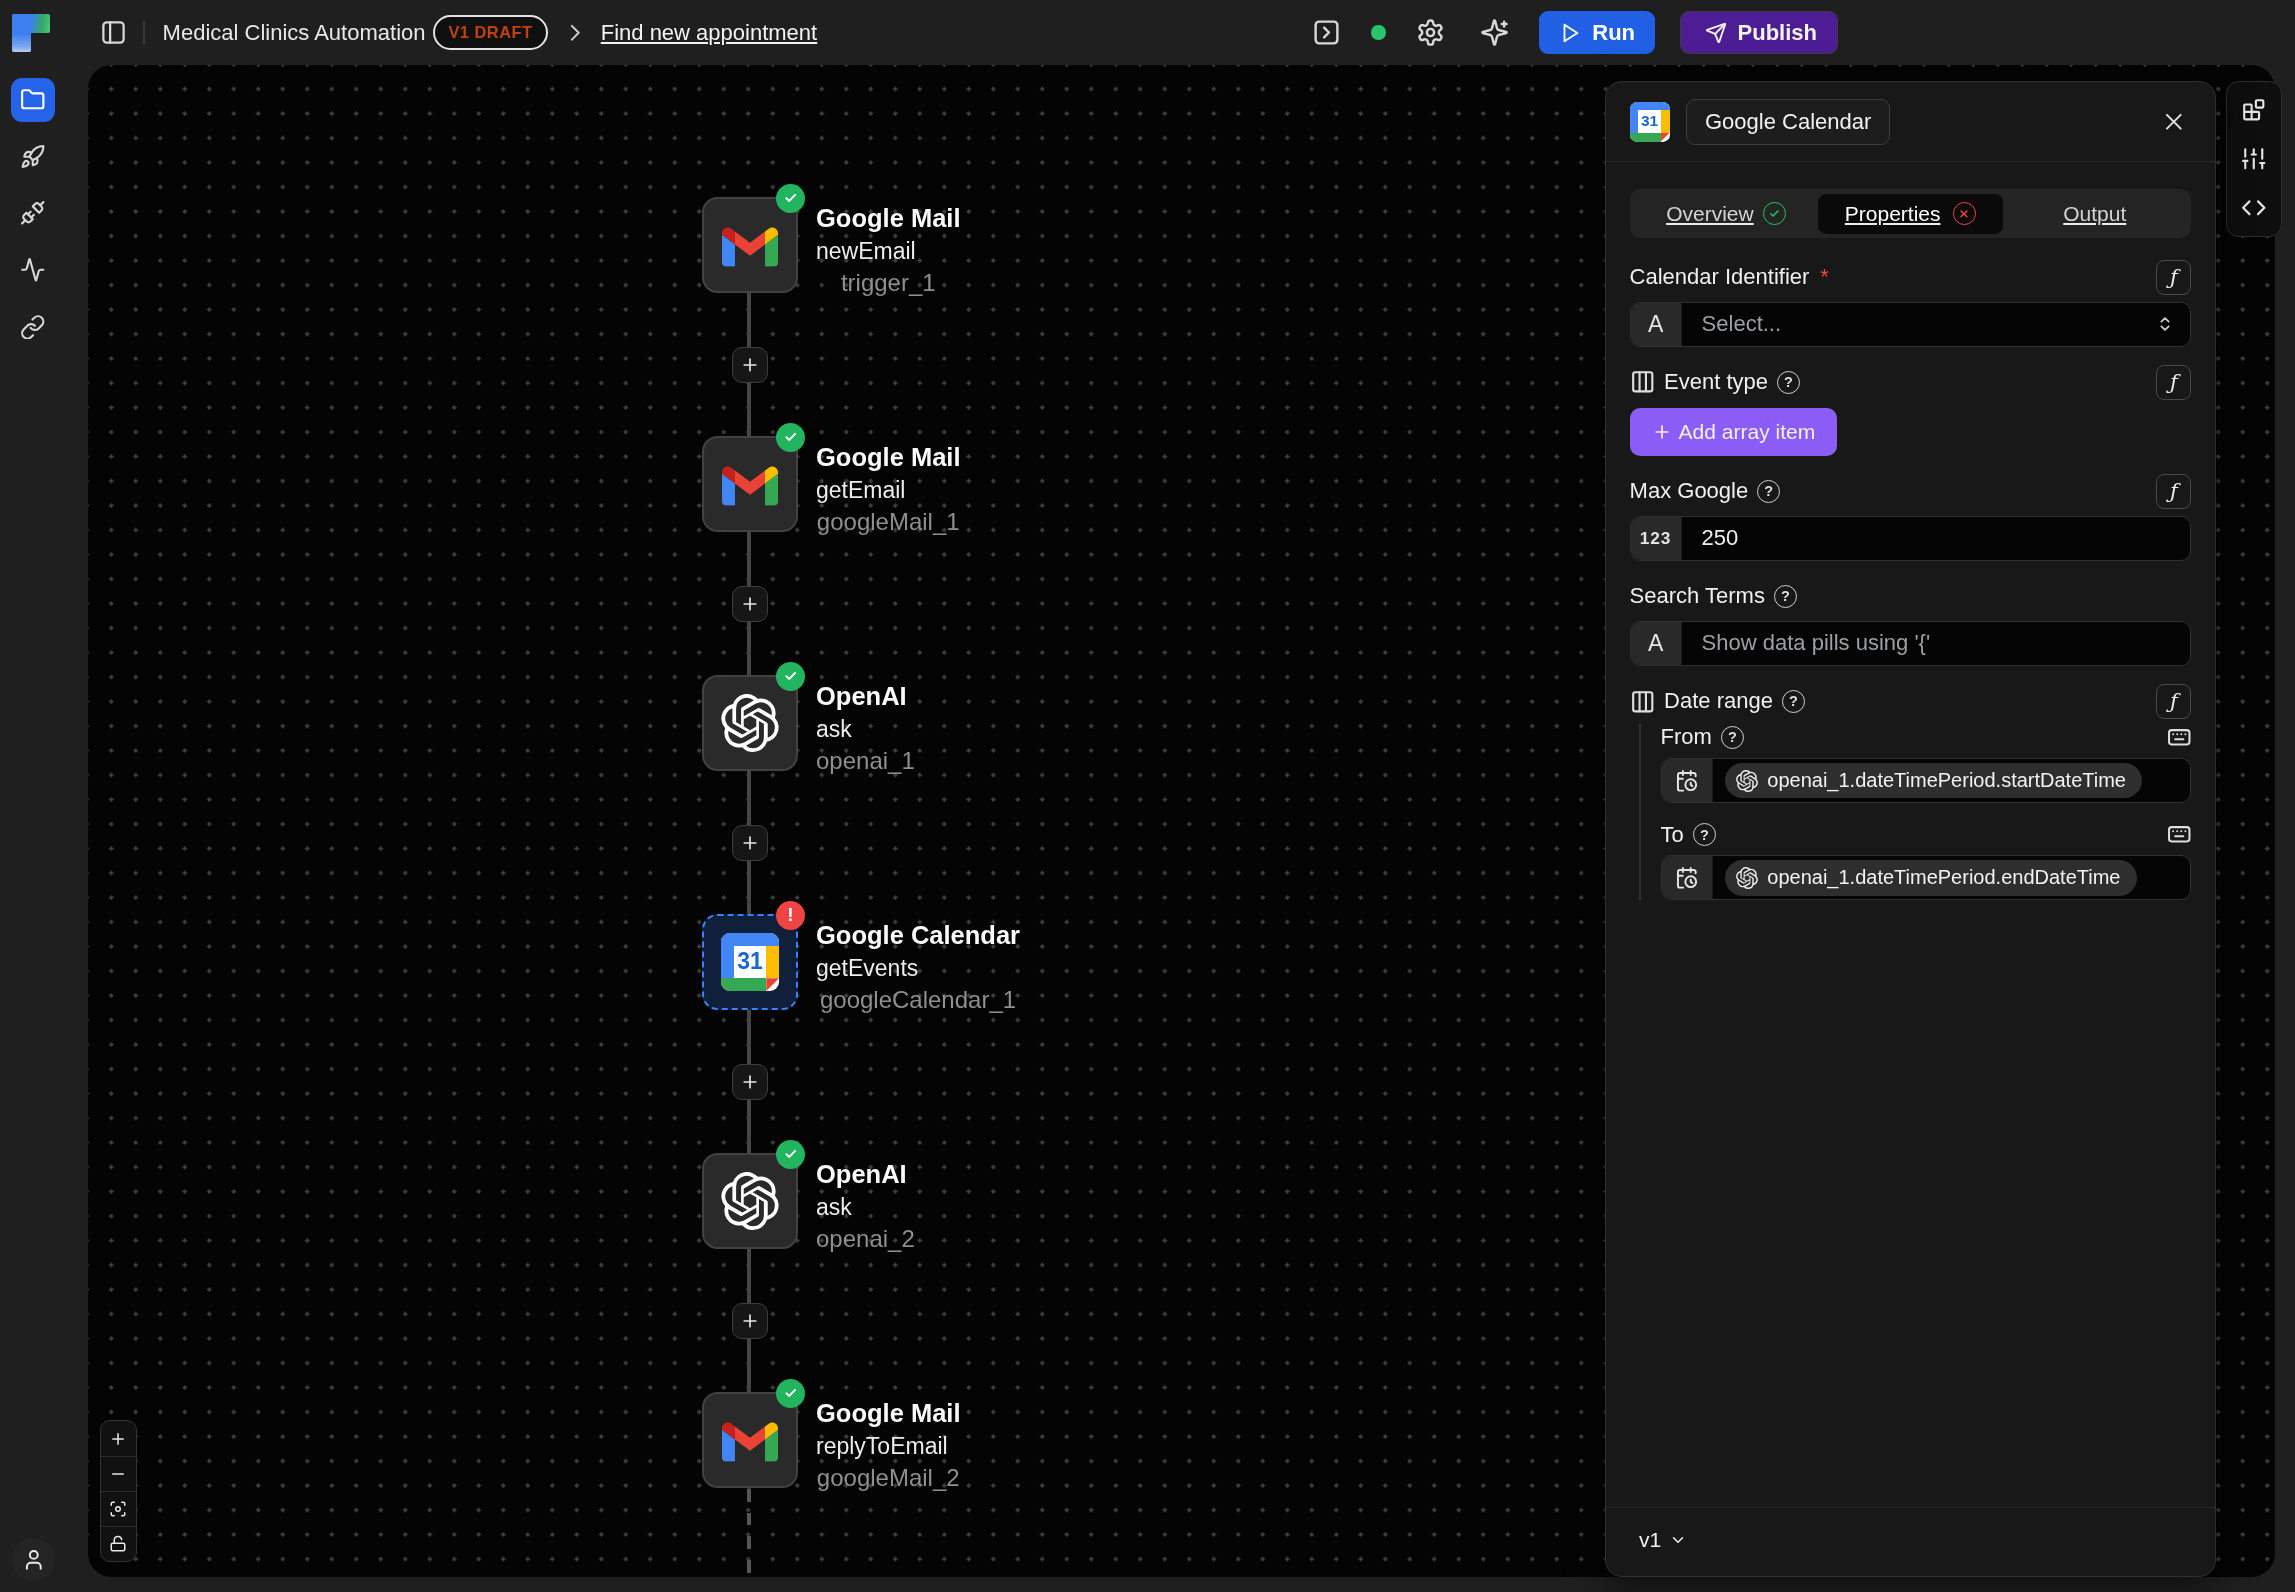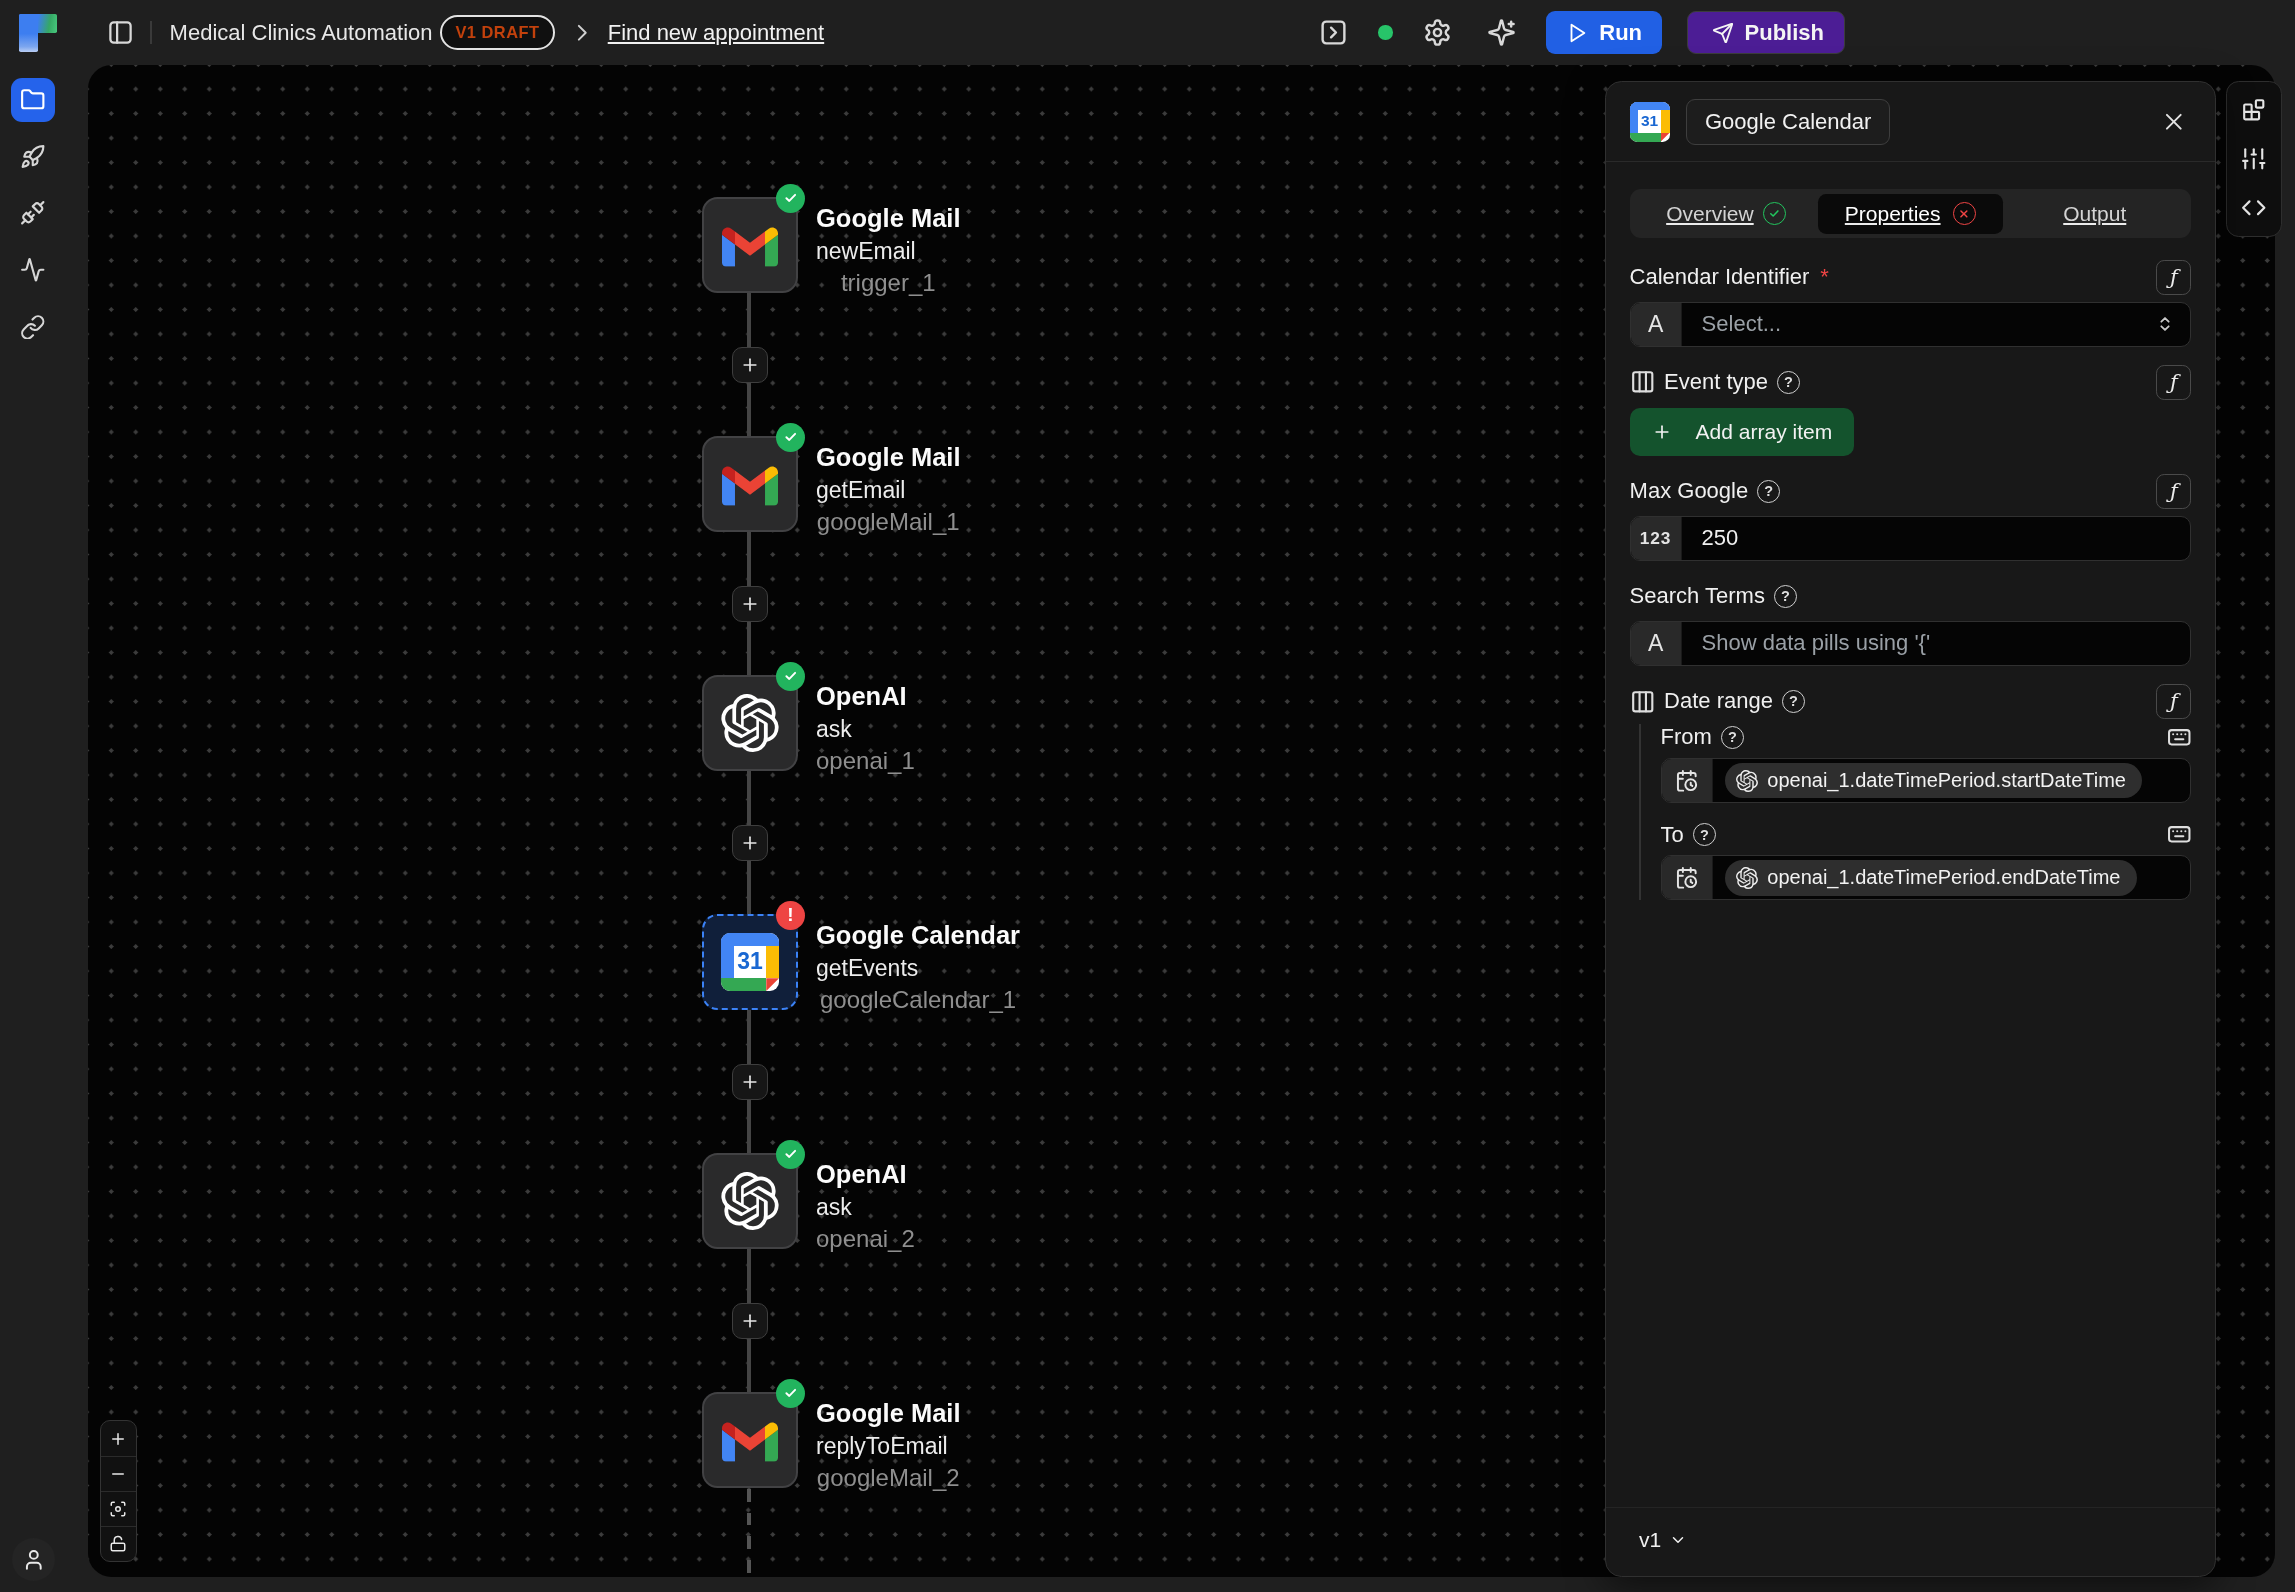--- a/index.html
+++ b/index.html
@@ -7,21 +7,21 @@
   body {
     background:#1f1f1f;
     font-family:"Liberation Sans", sans-serif;
     color:#ececec;
     position:relative;
   }
   svg { display:block; }
   .stroke-ic { fill:none; stroke:currentColor; stroke-width:2; stroke-linecap:round; stroke-linejoin:round; }
 
   
-  .topbar { position:absolute; left:7px; top:0; width:1860px; height:65px; display:flex; align-items:center; }
+  .topbar { position:absolute; left:0; top:0; width:1860px; height:65px; display:flex; align-items:center; }
   .logo { position:relative; width:38px; height:38px; margin-left:11.8px; }
   .logo .bar-top { position:absolute; left:0; top:0; width:38px; height:19px;
     background:linear-gradient(100deg,#3d7ef0 48%,#35a865 78%,#49c97e); border-radius:1.8px; }
   .logo .bar-left { position:absolute; left:0; top:0; width:19px; height:38px;
     background:linear-gradient(180deg,#3d7ef0 52%,#7ca6ef 86%,#b9cdf3); border-radius:1.8px; }
   .tb-iconbtn { color:#d8d8d8; display:flex; align-items:center; justify-content:center; width:40px; height:40px; border-radius:8.2px; }
   .tb-sep { width:1.8px; height:23.6px; background:#3a3a3a; margin:0 9px; }
   .crumb-title { font-size:22px; color:#e8e8e8; margin:0 7.3px 0 9px; }
   .draft-badge { border:2.3px solid #e3e3e3; border-radius:908px; padding:5.5px 13.6px 6.4px;
     font-size:16.4px; font-weight:700; letter-spacing:0.5px; color:#c2410c; background:#101010; }
@@ -130,21 +130,21 @@
   .in-prefix { width:51px; align-self:stretch; background:#292929; border-right:1.4px solid #1a1a1a;
     display:flex; align-items:center; justify-content:center; color:#e4e4e4; font-size:23px; }
   .in-prefix.num { font-size:17.3px; font-weight:700; letter-spacing:0.9px; }
   .in-text { flex:1; padding:0 20px; font-size:22px; color:#f0f0f0; white-space:nowrap; }
   .in-text.ph { color:#9aa0a6; }
   .in-caret { padding-right:14.5px; color:#c9c9c9; }
   .pill { display:flex; align-items:center; gap:9px; background:#2e2e2e; border-radius:908px;
     padding:6.4px 16.4px 6.4px 11px; margin-left:12.7px; font-size:20px; color:#f2f2f2; white-space:nowrap; }
   .pill .openai-logo { width:22px; height:22px; color:#ededed; }
 
-  .add-btn { margin-top:12.7px; display:inline-flex; align-items:center; gap:24px; background:#14532d;
+  .add-btn { margin-top:12.7px; display:inline-flex; align-items:center; gap:7px; background:#8b5cf6;
     border-radius:10px; padding:11.8px 22px; font-size:21px; color:#f2f2f2; cursor:pointer; }
   .indent { margin:9px 0 0 9px; border-left:2.3px solid #333; padding-left:20px; }
   .mt24 { margin-top:22px; } .mt20 { margin-top:18px; }
 
   .panel-foot { border-top:1.4px solid #242424; padding:20px 33px 23.6px; display:flex; align-items:center; gap:9px; }
   .ver { font-size:21px; color:#f0f0f0; cursor:pointer; display:flex; align-items:center; gap:8.2px; }
 </style>
 </head>
 <body>
 

